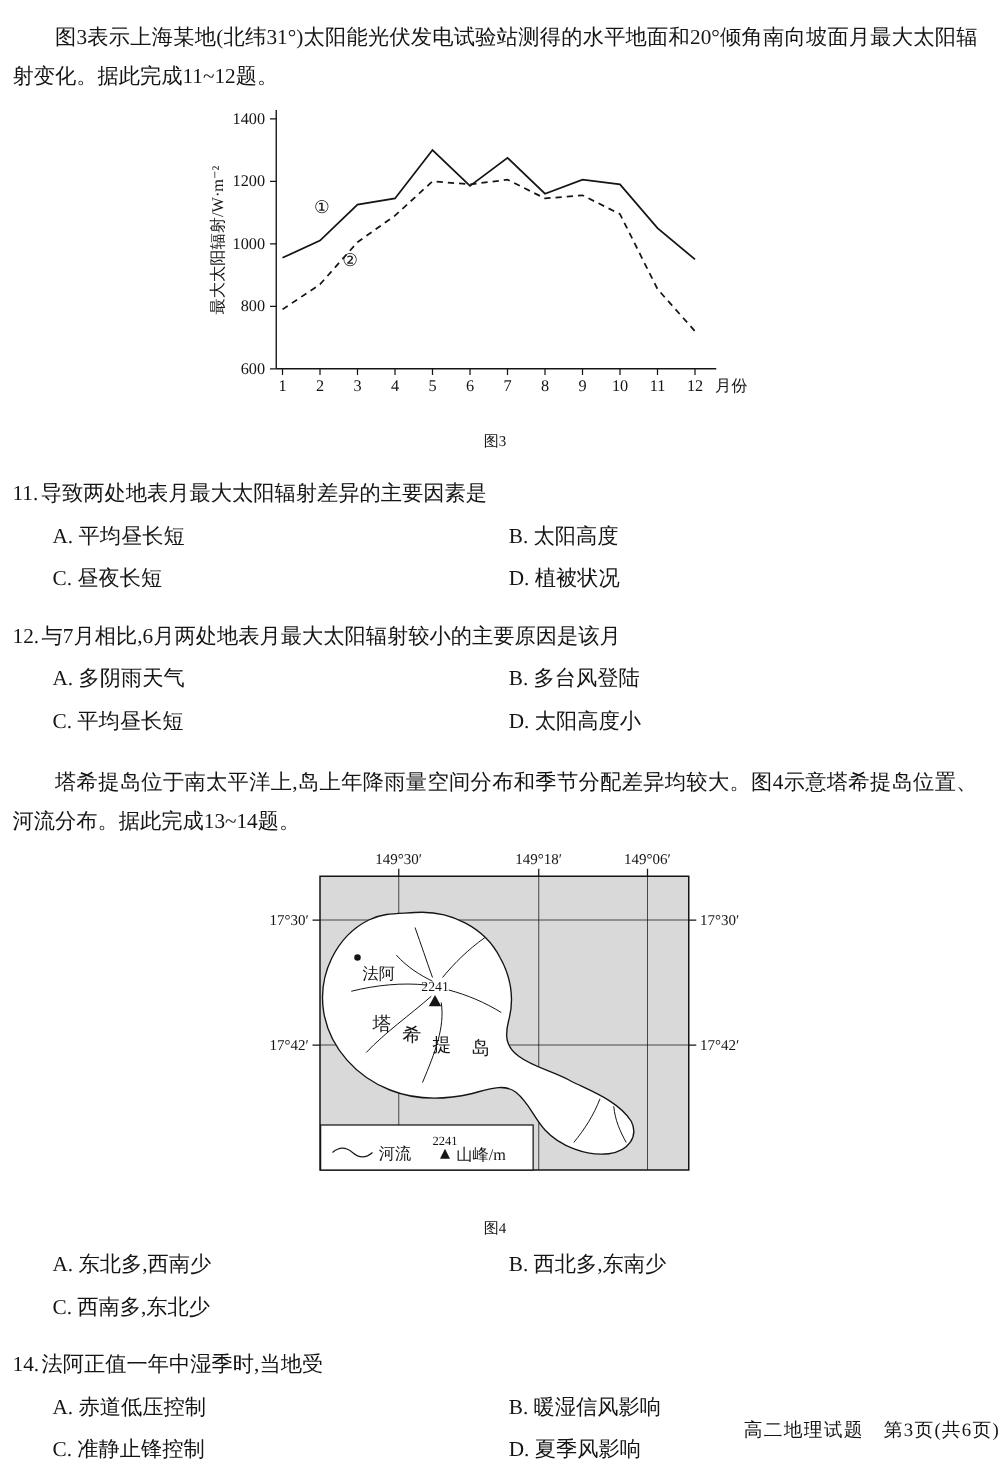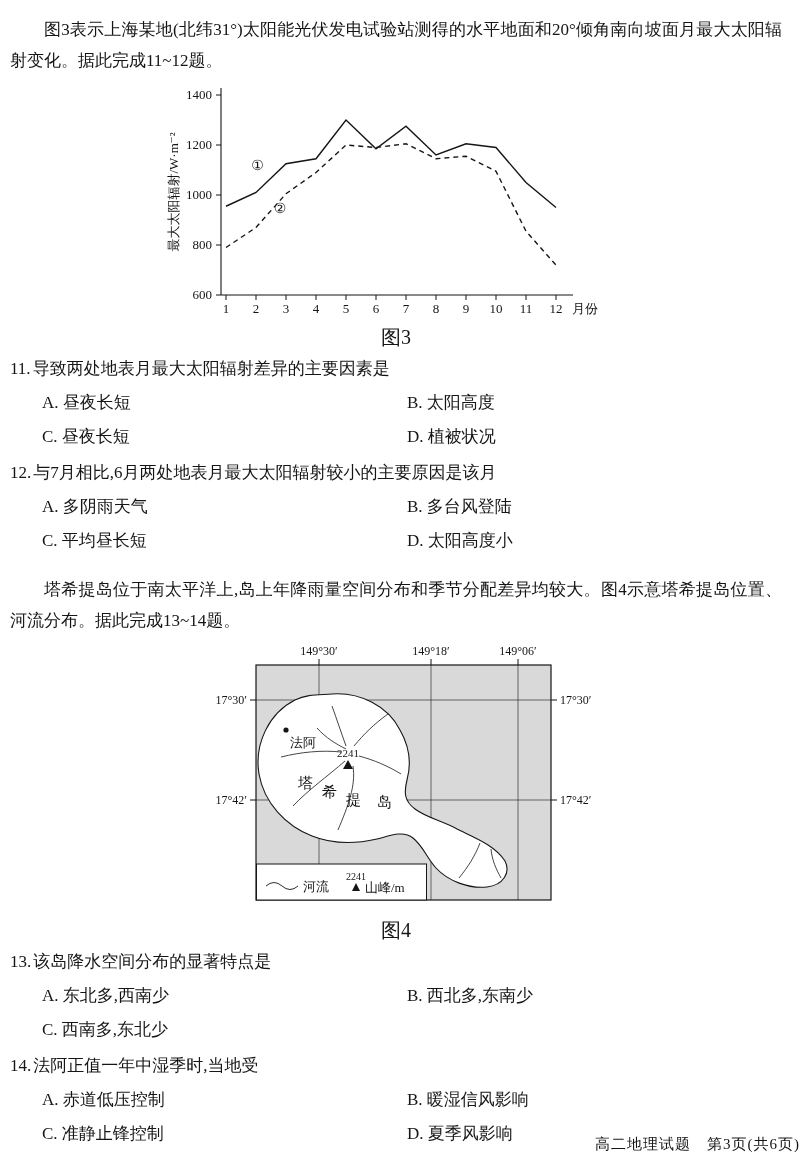--- a/index.html
+++ b/index.html
@@ -9,22 +9,22 @@
     color:#151515;
     font-family:"Liberation Serif","DejaVu Serif",serif;
     font-size:17px;
     position:relative;
     overflow:hidden;
   }
   .page{padding:14px 18px 0 10px}
   .para{line-height:31px;text-align:justify}
   .indent{text-indent:2em}
   figure{margin:4px 0 0 0;text-align:center}
-  figcaption{font-size:20px;line-height:26px;margin-top:2px}
-  .qtext{line-height:34px;margin-top:2px}
+  figcaption{font-size:12px;line-height:26px;margin-top:18px}
+  .qtext{line-height:34px;margin-top:12px}
   .qtext .qnum{margin-right:2px}
   .options{display:grid;grid-template-columns:365px 1fr;padding-left:32px;line-height:34px}
   .footer{
     position:absolute;bottom:20px;left:0;width:100%;
     text-align:right;font-size:15px;letter-spacing:1px
   }
   svg{display:inline-block;vertical-align:top}
   svg text{font-family:"Liberation Serif","DejaVu Serif",serif;fill:#151515}
 </style>
 </head>
@@ -78,21 +78,21 @@
         <polyline points="65,167.5 95,147.5 125,113.75 155,92.5 185,65 215,67.5 245,63.75 275,78.75 305,76.25 335,91.25 365,151.25 395,185" fill="none" stroke="#151515" stroke-width="1.4" stroke-dasharray="5 4"></polyline>
         <text x="96.5" y="90" text-anchor="middle" font-size="14">①</text>
         <text x="119" y="132.5" text-anchor="middle" font-size="14">②</text>
       </svg>
     <figcaption>图3</figcaption>
   </figure>
 
   <section>
     <p class="qtext"><span class="qnum">11.</span><span>导致两处地表月最大太阳辐射差异的主要因素是</span></p>
     <div class="options">
-      <span>A. 昼夜长短</span>
+      <span>A. 平均昼长短</span>
       <span>B. 太阳高度</span>
       <span>C. 昼夜长短</span>
       <span>D. 植被状况</span>
     </div>
   </section>
 
   <section>
     <p class="qtext"><span class="qnum">12.</span><span>与7月相比,6月两处地表月最大太阳辐射较小的主要原因是该月</span></p>
     <div class="options">
       <span>A. 多阴雨天气</span>
@@ -166,21 +166,20 @@
         <text x="107" y="251" font-size="13">河流</text>
         <text x="160" y="240" text-anchor="middle" font-size="10">2241</text>
         <polygon points="160,243 156,251 164,251" fill="#151515"></polygon>
         <text x="169" y="252" font-size="13">山峰/m</text>
       </g>
     </svg>
     <figcaption>图4</figcaption>
   </figure>
 
   <section>
-    <p class="qtext"><span class="qnum">13.</span><span>该岛降水空间分布的显著特点是</span></p>
     <div class="options">
       <span>A. 东北多,西南少</span>
       <span>B. 西北多,东南少</span>
       <span>C. 西南多,东北少</span>
     </div>
   </section>
 
   <section>
     <p class="qtext"><span class="qnum">14.</span><span>法阿正值一年中湿季时,当地受</span></p>
     <div class="options">

